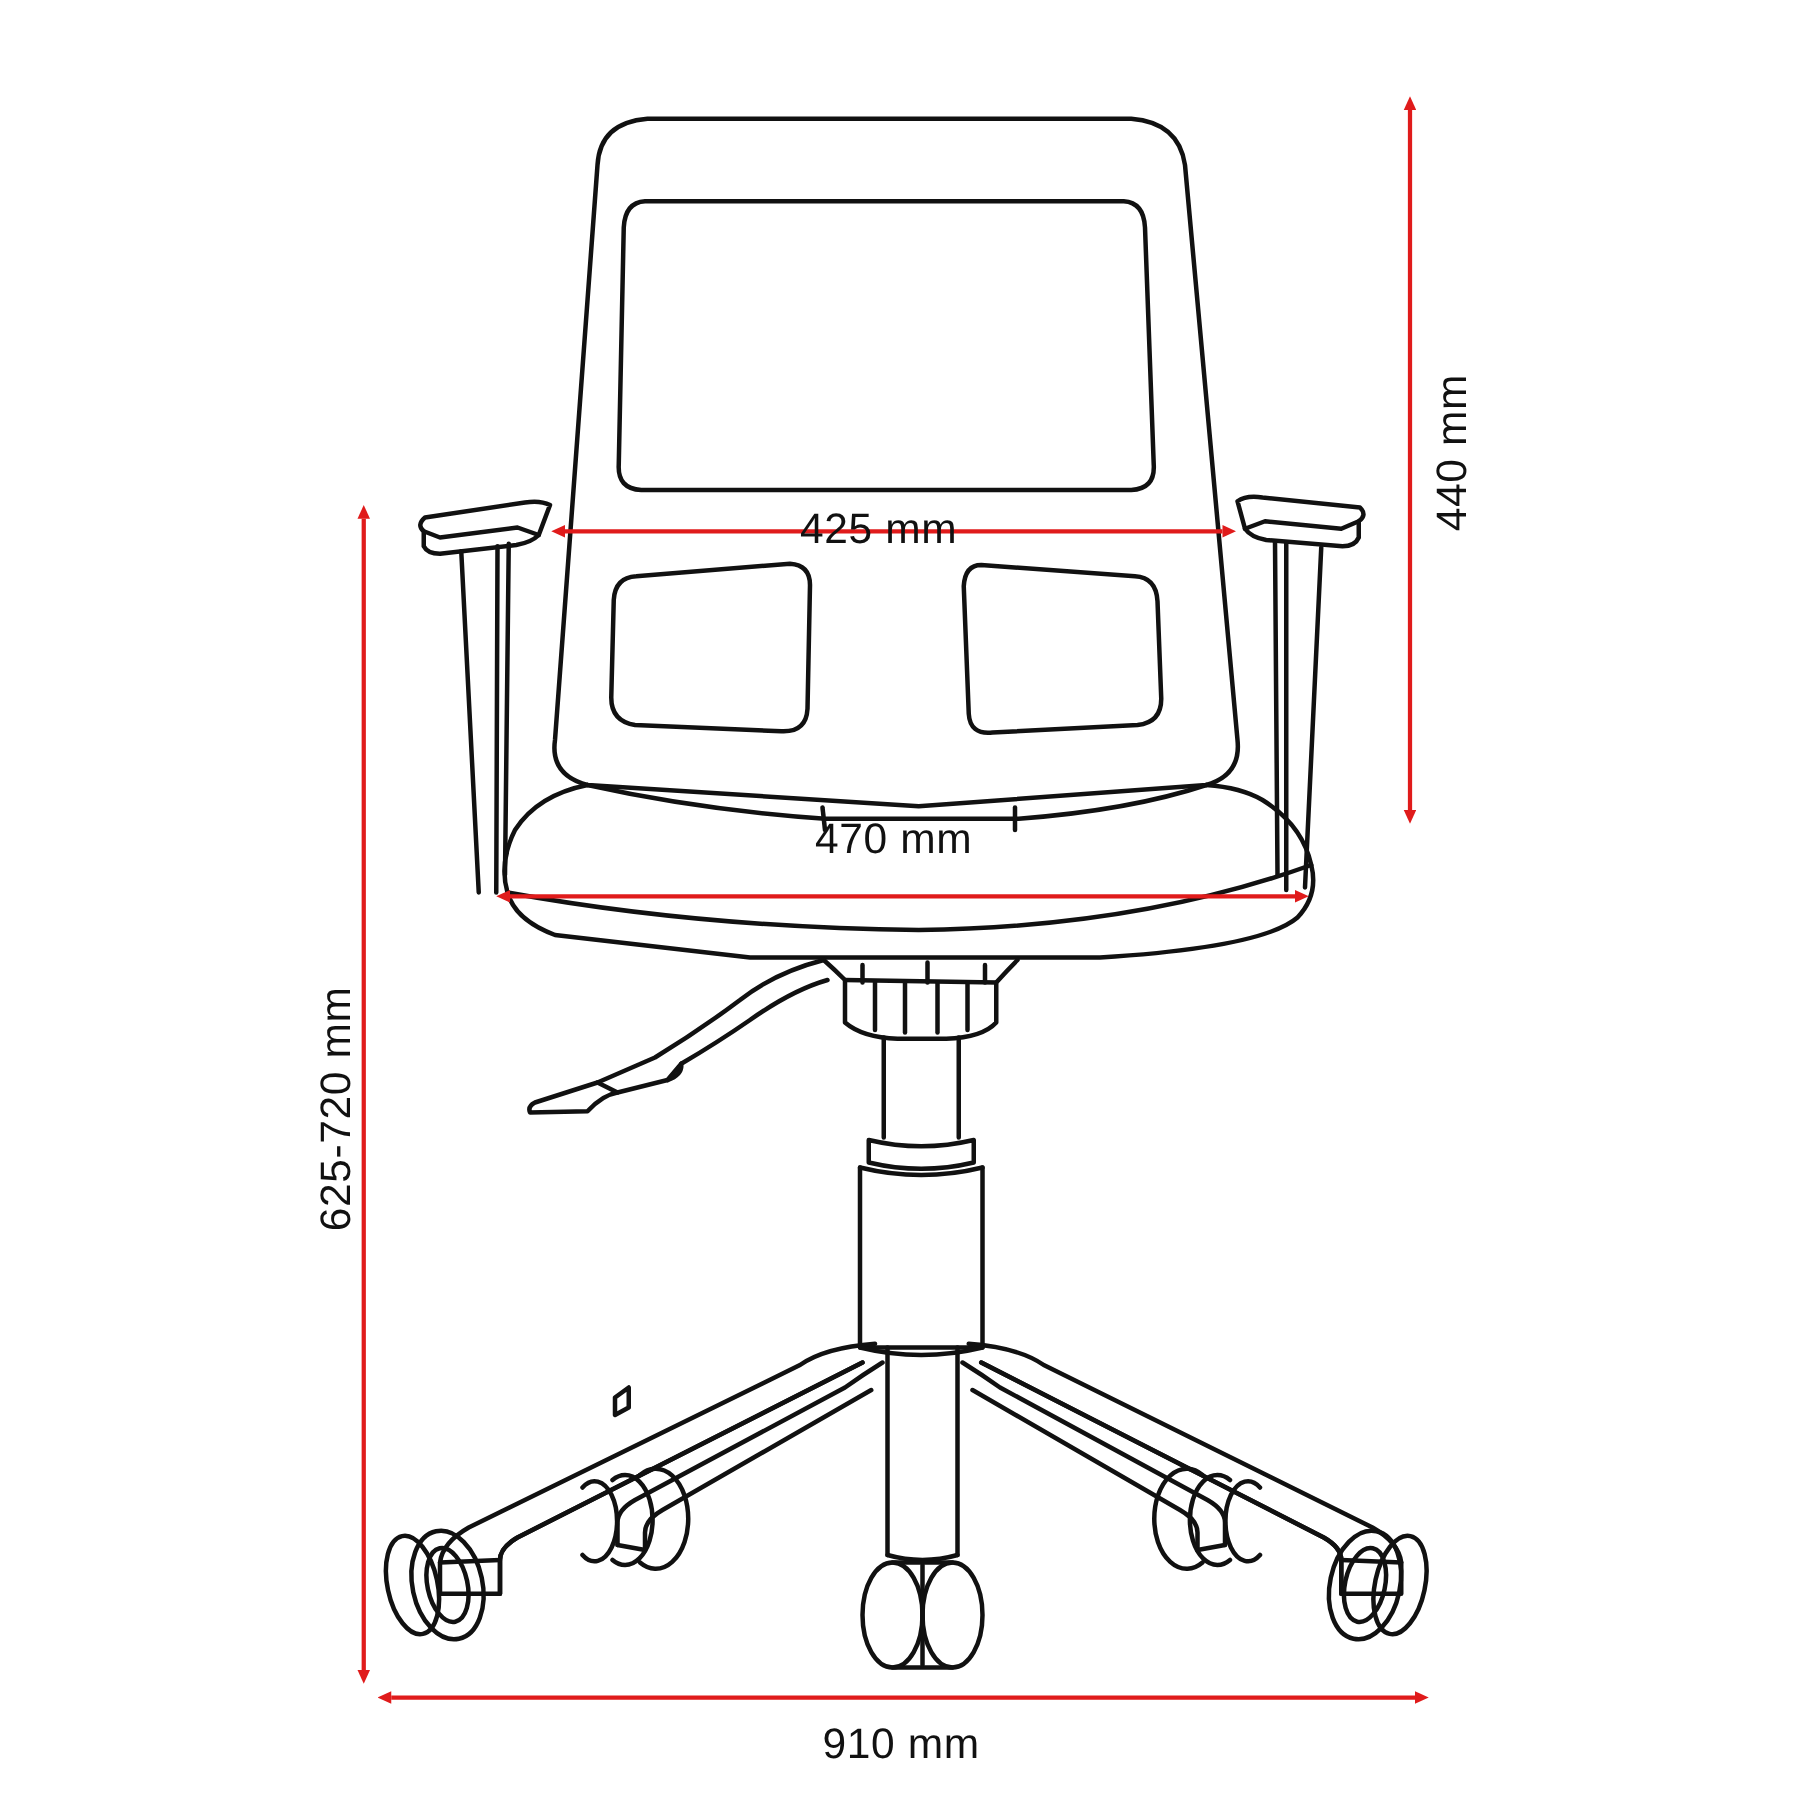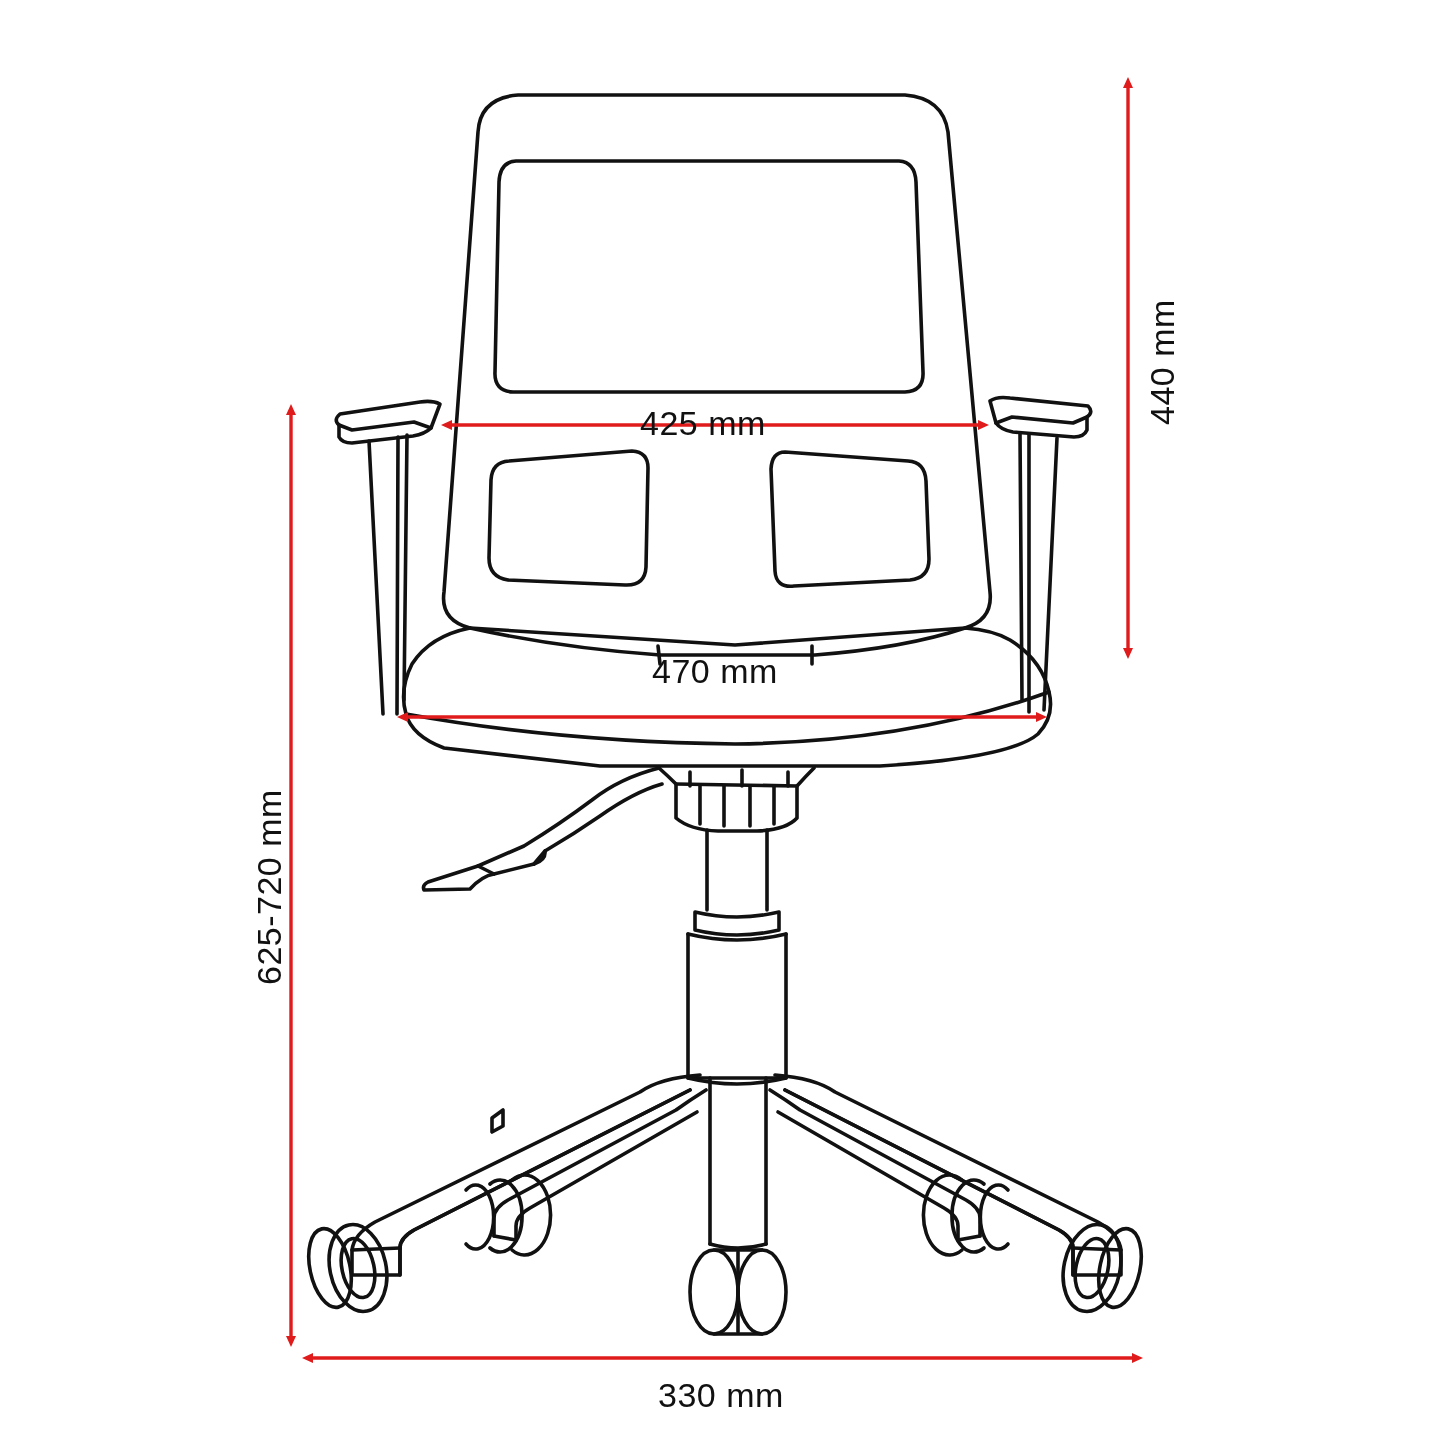--- a/index.html
+++ b/index.html
@@ -330,15 +330,15 @@
   </svg>
 
   <div class="dim-label" id="label-width-back">425 mm</div>
 
   <div class="dim-label" id="label-width-seat">470 mm</div>
 
   <div class="dim-label vertical" id="label-height-back">440 mm</div>
 
   <div class="dim-label vertical" id="label-height-seat">625-720 mm</div>
 
-  <div class="dim-label" id="label-width-base">330 mm</div>
+  <div class="dim-label" id="label-width-base">910 mm</div>
 
 </div>
 
 </body></html>

